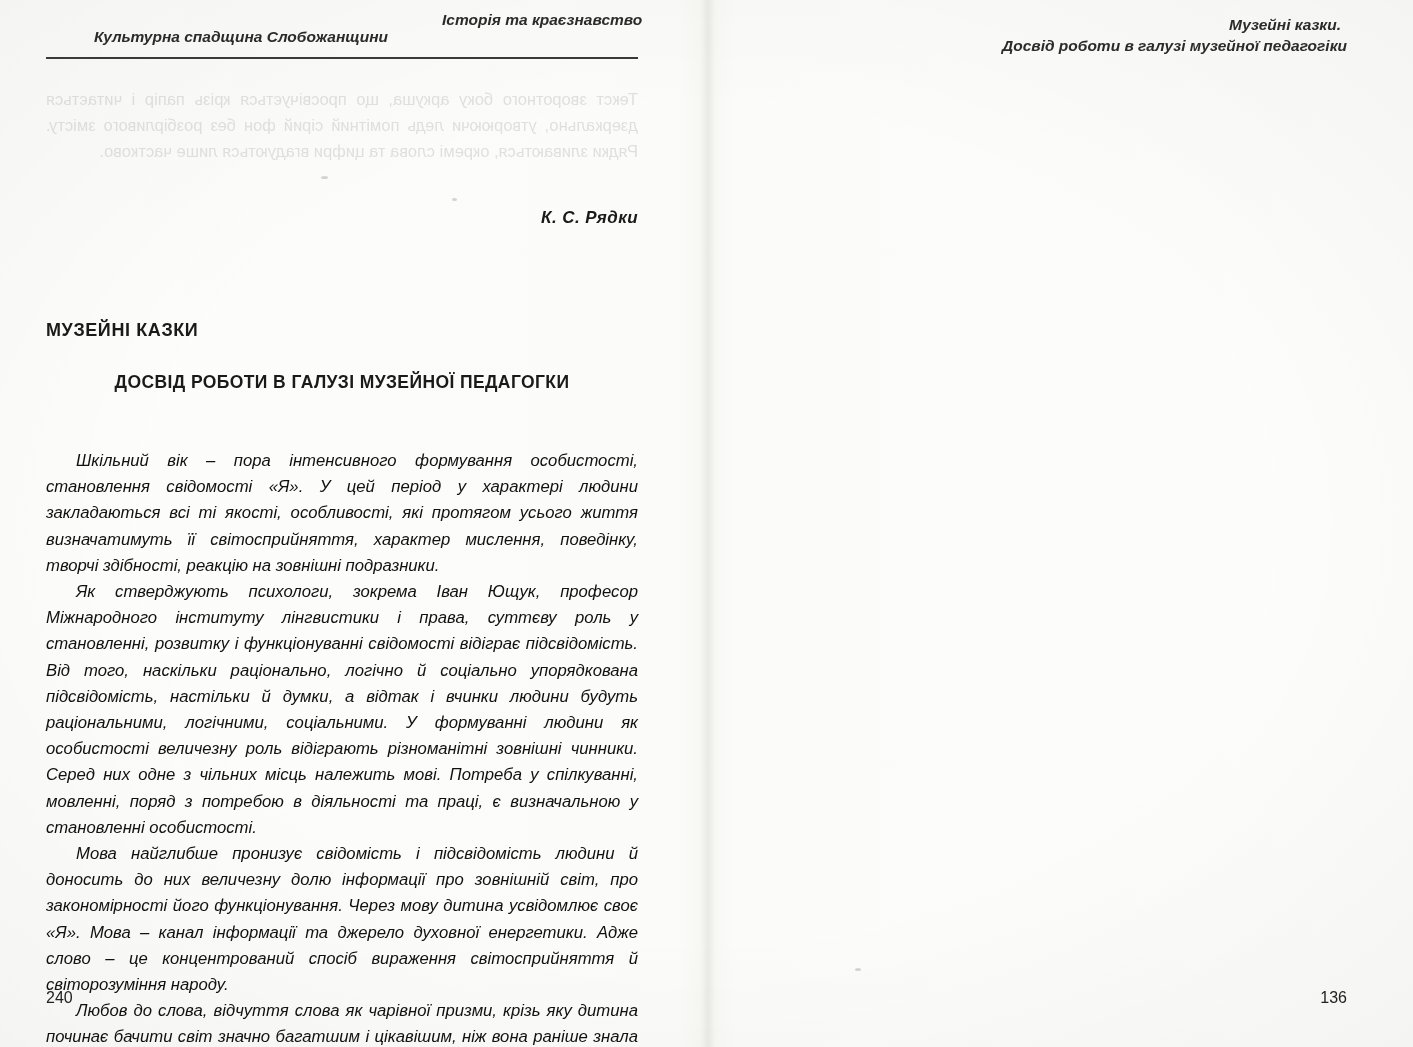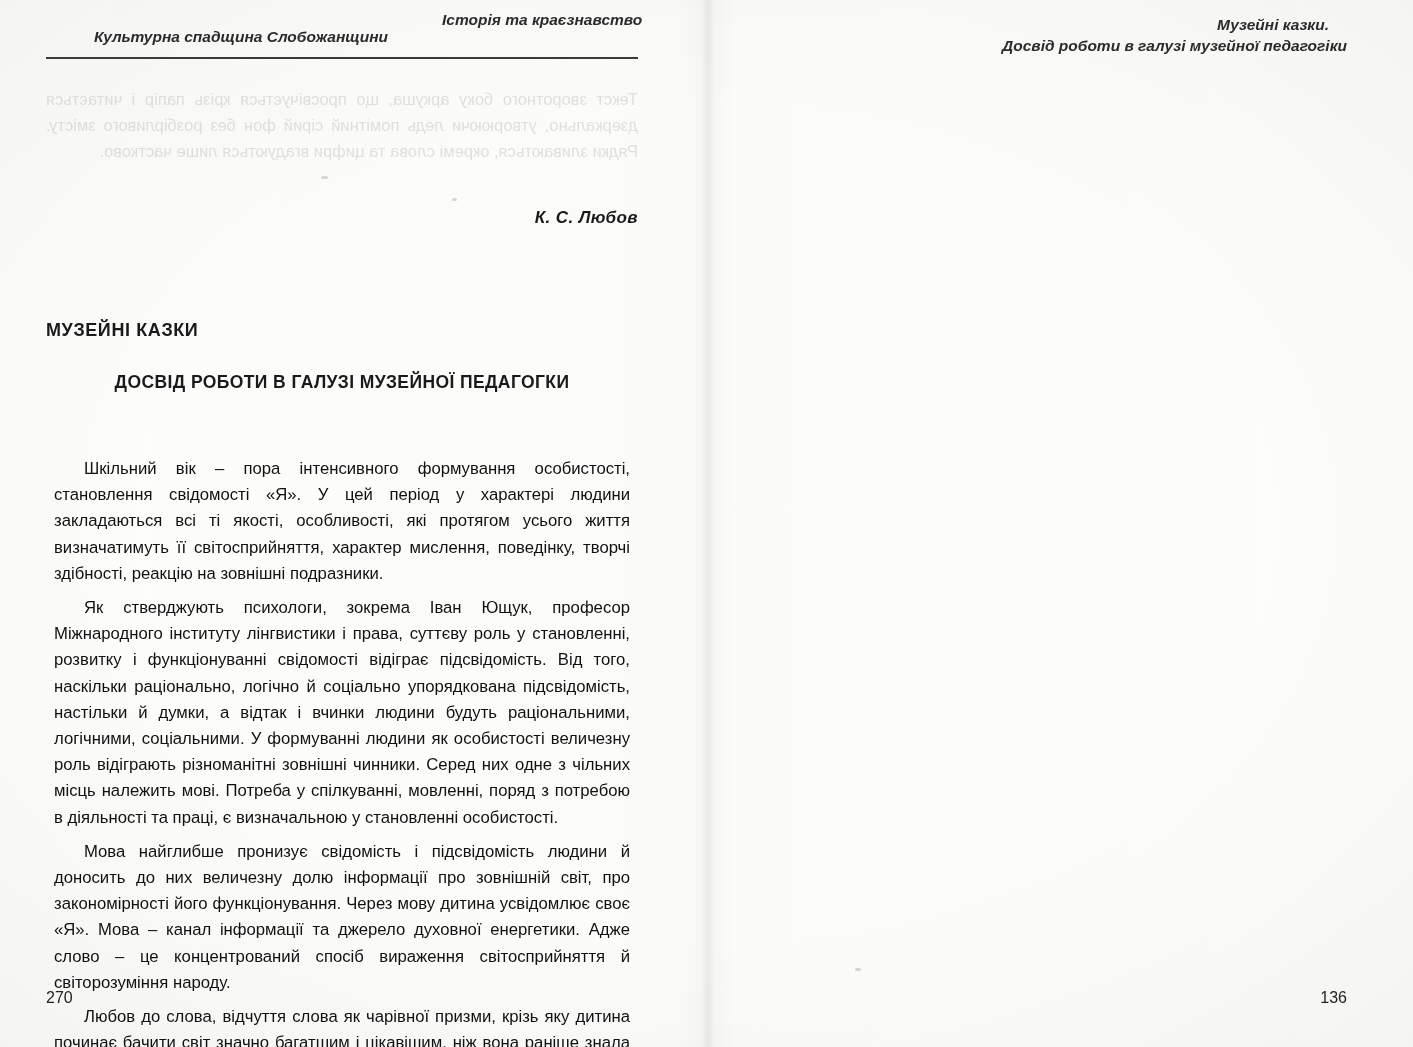--- a/index.html
+++ b/index.html
@@ -40,21 +40,21 @@
   .runhead {
     position: absolute;
     font-style: italic;
     font-weight: bold;
     font-size: 15.5px;
     color: #2b2b2b;
     white-space: nowrap;
   }
   .runhead-left-a { left: 46px;  top: 28px; margin-left: 48px; }
   .runhead-left-b { left: 442px; top: 11px; }
-  .runhead-right-a { right: 84px; top: 16px; text-align: left; }
+  .runhead-right-a { right: 72px; top: 16px; text-align: left; }
   .runhead-right-b { right: 66px; top: 37px; text-align: right; }
 
   .rule {
     position: absolute;
     height: 2px;
     background: #3a3a3a;
   }
   .rule-left  { left: 46px;  top: 57px; width: 592px; }
 
   
@@ -89,22 +89,23 @@
   }
 
   .col {
     position: absolute;
     font-size: 16.7px;
     line-height: 26.2px;
     text-align: justify;
     color: #111;
   }
   .col p {
-    margin: 8px;
+    margin: 0;
     text-indent: 30px;
+    font-style: italic;
   }
 
   .col-left {
     left: 46px;
     top: 448px;
     width: 592px;
   }
 
   
   .ghost {
@@ -153,33 +154,33 @@
 <div class="scan"></div>
 
 <div class="page page-left">
 
   <div class="runhead runhead-left-a">Культурна спадщина Слобожанщини</div>
   <div class="runhead runhead-left-b">Історія та краєзнавство</div>
   <div class="rule rule-left"></div>
 
   <div class="ghost ghost-left-top">Текст зворотного боку аркуша, що просвічується крізь папір і читається дзеркально, утворюючи ледь помітний сірий фон без розбірливого змісту. Рядки зливаються, окремі слова та цифри вгадуються лише частково.</div>
 
-  <div class="author">К. С. Любов</div>
+  <div class="author">К. С. Рядки</div>
 
   <div class="title-main">МУЗЕЙНІ КАЗКИ</div>
   <div class="title-sub">ДОСВІД РОБОТИ В ГАЛУЗІ МУЗЕЙНОЇ ПЕДАГОГКИ</div>
 
   <div class="col col-left">
     <p>Шкільний вік – пора інтенсивного формування особистості, становлення свідомості «Я». У цей період у характері людини закладаються всі ті якості, особливості, які протягом усього життя визначатимуть її світосприйняття, характер мислення, поведінку, творчі здібності, реакцію на зовнішні подразники.</p>
     <p>Як стверджують психологи, зокрема Іван Ющук, професор Міжнародного інституту лінгвистики і права, суттєву роль у становленні, розвитку і функціонуванні свідомості відіграє підсвідомість. Від того, наскільки раціонально, логічно й соціально упорядкована підсвідомість, настільки й думки, а відтак і вчинки людини будуть раціональними, логічними, соціальними. У формуванні людини як особистості величезну роль відіграють різноманітні зовнішні чинники. Серед них одне з чільних місць належить мові. Потреба у спілкуванні, мовленні, поряд з потребою в діяльності та праці, є визначальною у становленні особистості.</p>
     <p>Мова найглибше пронизує свідомість і підсвідомість людини й доносить до них величезну долю інформації про зовнішній світ, про закономірності його функціонування. Через мову дитина усвідомлює своє «Я». Мова – канал інформації та джерело духовної енергетики. Адже слово – це концентрований спосіб вираження світосприйняття й світорозуміння народу.</p>
     <p>Любов до слова, відчуття слова як чарівної призми, крізь яку дитина починає бачити світ значно багатшим і цікавішим, ніж вона раніше знала – це головна риса характеру людини, котра має</p>
   </div>
 
-  <div class="folio folio-left">270</div>
+  <div class="folio folio-left">240</div>
 </div>
 
 <div class="page page-right">
 
   <div class="runhead runhead-right-a">Музейні казки.</div>
   <div class="runhead runhead-right-b">Досвід роботи в галузі музейної педагогіки</div>
 
   <div class="folio folio-right">136</div>
 </div>
 

